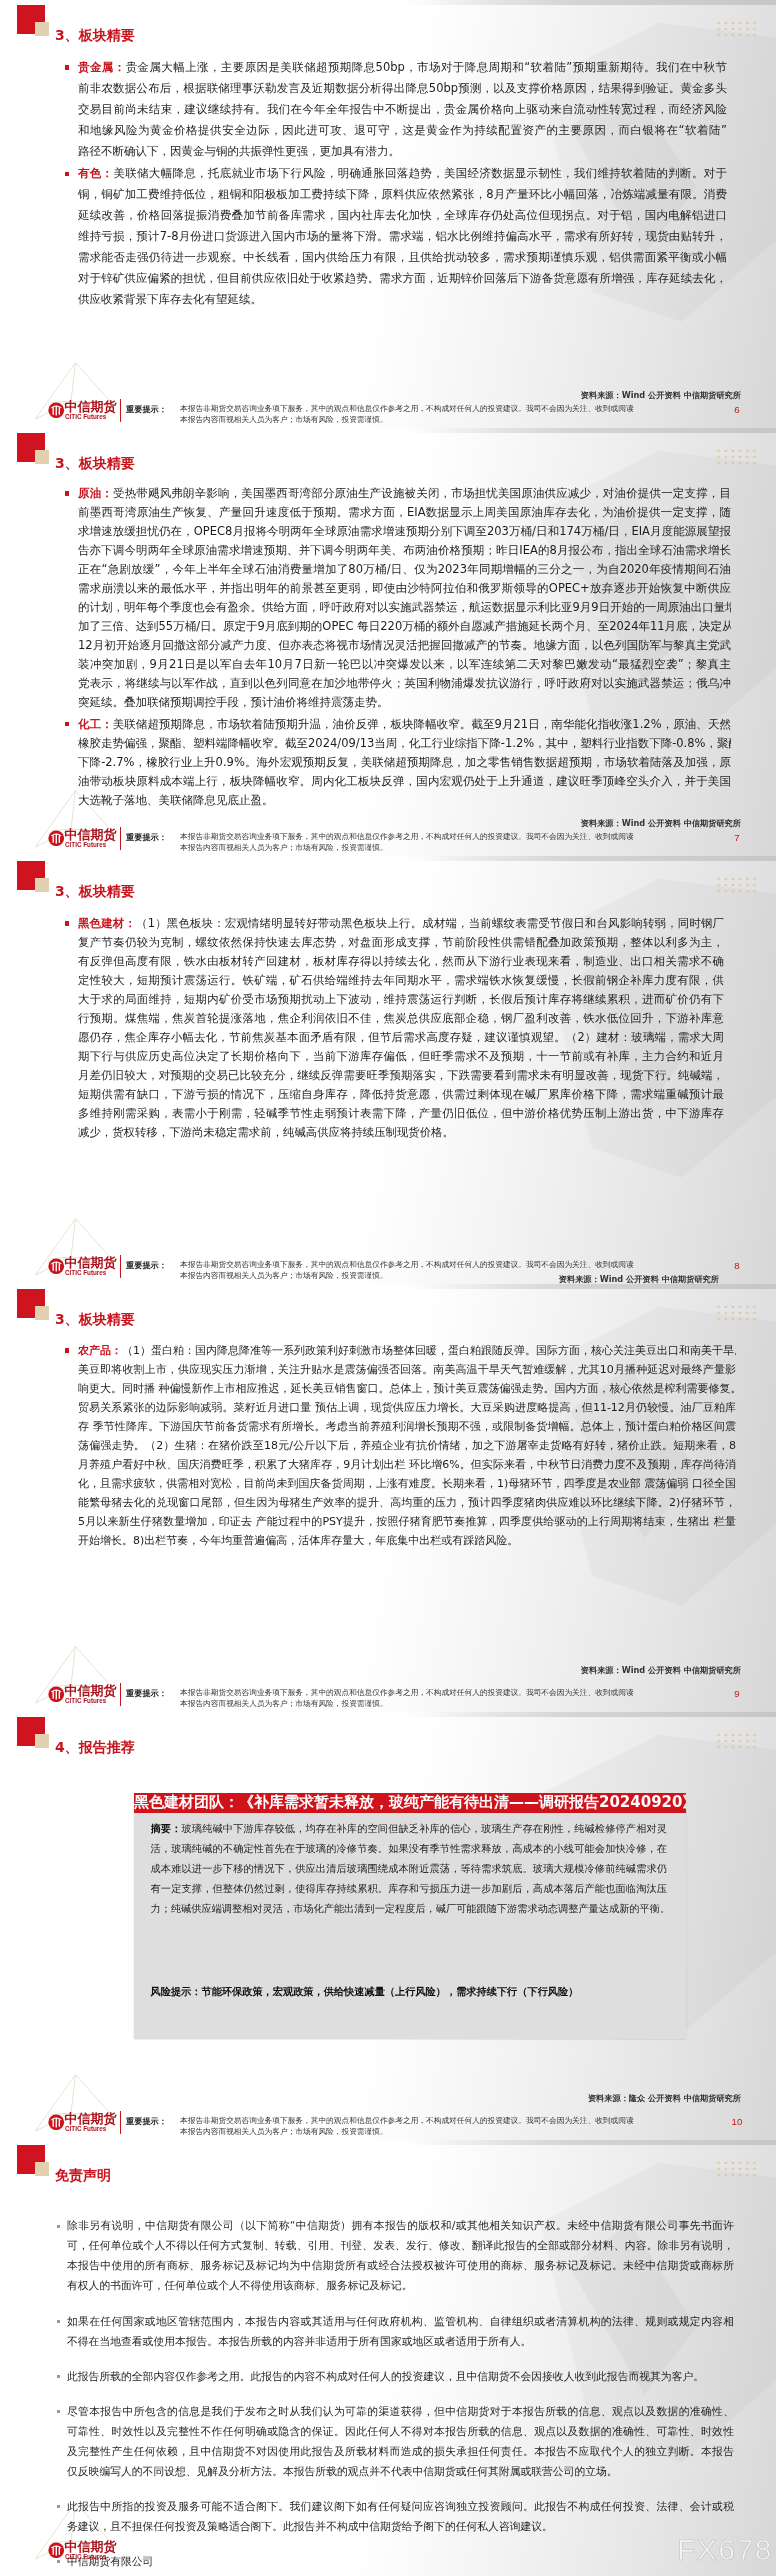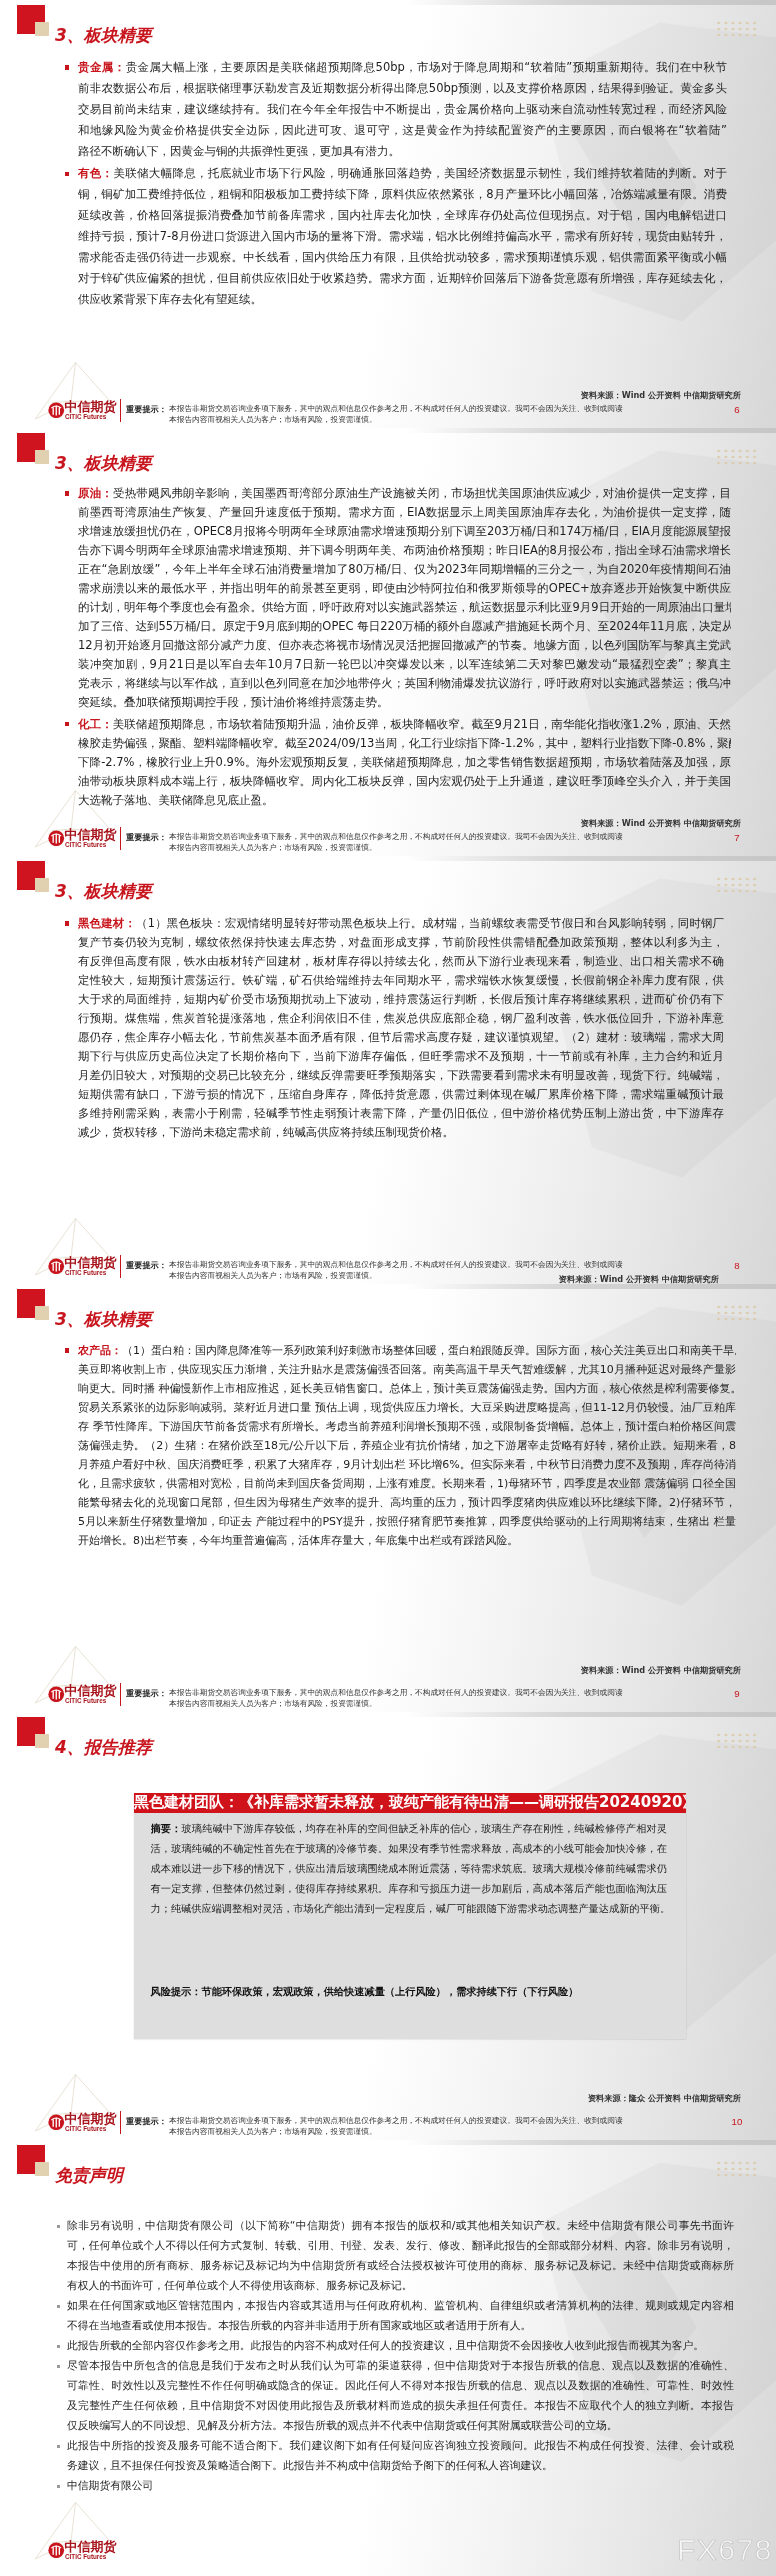--- a/index.html
+++ b/index.html
@@ -10,22 +10,22 @@
     background: linear-gradient(100deg, #ffffff 0%, #ffffff 50%, #f4f4f4 66%, #e6e6e6 84%, #d7d7d7 100%); }
   .slide.last { height: 436px; }
 
   .topbar { position: absolute; top: 0; left: 404px; right: 0; height: 5.2px;
     background: linear-gradient(to right, rgba(215,215,215,0), #d4d4d4 45%, #c6c6c6 100%); }
   .bgshape { position: absolute; left: 0; top: 0; width: 777px; height: 100%; pointer-events: none; }
   .plane { position: absolute; left: 28.5px; top: 358px; width: 90px; height: 67px; }
 
   .sq-red { position: absolute; left: 17px; top: 5.2px; width: 28px; height: 28.5px; background: #cf1420; }
   .sq-beige { position: absolute; left: 35px; top: 22px; width: 14.2px; height: 14.2px; background: #e2d1b1; }
-  .sec-title { position: absolute; left: 55px; top: 25.5px; font-size: 17px; line-height: 19.5px;
-    font-weight: bold; color: #c8151d; white-space: nowrap; font-style: italic; }
+  .sec-title { position: absolute; left: 55px; top: 25.5px; font-size: 14px; line-height: 19.5px;
+    font-weight: bold; color: #c8151d; white-space: nowrap; }
   .dots { position: absolute; left: 715px; top: 20px; width: 43px; height: 18px;
     background-image: radial-gradient(circle, #dccbab 1.2px, transparent 1.6px);
     background-size: 7.2px 6px; }
 
   .body { position: absolute; left: 78px; }
   .item { position: relative; }
   .bullet { position: absolute; left: -13.5px; width: 4.5px; height: 4.5px; background: #c8151d; }
   .ln { white-space: nowrap; overflow: hidden; color: #1e1e1e; }
   .ln.j { text-align: justify; text-align-last: justify; }
   .lbl { color: #c8151d; font-weight: bold; }
@@ -44,21 +44,21 @@
   
   .logo { position: absolute; left: 48px; top: 401px; width: 72px; height: 19.5px; }
   .logo-mark { position: absolute; left: 0; top: 0.7px; width: 16.5px; height: 16.5px; }
   .logo-cn { position: absolute; left: 16.5px; top: -1.5px; font-size: 13px; line-height: 13.5px; font-weight: bold;
     color: #a8141c; white-space: nowrap; font-family: "DejaVu Serif", serif; }
   .logo-en { position: absolute; left: 17px; top: 12px; font-size: 6.3px; line-height: 7.5px; font-weight: bold;
     color: #a8141c; white-space: nowrap; font-family: "Liberation Sans", sans-serif; }
   .divider { position: absolute; left: 120px; top: 399px; width: 1.1px; height: 22.5px; background: #c8151d; }
   .notice-label { position: absolute; left: 126px; top: 404px; font-size: 8.2px; line-height: 10.5px; font-weight: bold;
     color: #222; white-space: nowrap; font-family: "DejaVu Serif", serif; }
-  .notice-l { position: absolute; left: 169px; font-size: 7.7px; line-height: 10.5px; color: #333;
+  .notice-l { position: absolute; left: 180px; font-size: 7.7px; line-height: 10.5px; color: #333;
     white-space: nowrap; font-family: Liberation Mono, monospace; }
   .notice-l.a { top: 404px; }
   .notice-l.b { top: 415px; text-align: center; }
   .page-num { position: absolute; left: 728px; top: 404px; width: 18px; text-align: center; font-size: 9.7px;
     line-height: 12px; color: #c8151d; font-family: "Liberation Sans", sans-serif; }
   .source { position: absolute; right: 36px; top: 390px; font-size: 8.2px; line-height: 10.5px; font-weight: bold;
     color: #333; white-space: nowrap; }
   .s3 .source { right: 58px; top: 418px; }
   .s4 .source, .s5 .source { top: 381px; }
 
@@ -68,21 +68,21 @@
   .report-head { height: 19.5px; background: #d0121b; color: #ffffff; font-weight: bold; font-size: 15px;
     line-height: 19.5px; text-align: center; white-space: nowrap; overflow: hidden; }
   .report-body { padding: 6.6px 19px 0 16.5px; font-size: 10.2px; line-height: 20px; color: #222; }
   .report-body .ln { color: #222; }
   .sum-lbl { font-weight: bold; color: #111; margin-top: 16px; }
   .risk { position: absolute; left: 16.5px; top: 190px; font-size: 10.2px; line-height: 18px; font-weight: bold;
     color: #111; white-space: nowrap; }
 
   
   .disc { position: absolute; left: 67px; top: 76px; width: 667px; font-size: 10.8px; line-height: 20px; }
-  .disc .item + .item { margin-top: 0; }
+  .disc .item + .item { margin-top: 15px; font-family: Liberation Serif, serif; }
   .disc .dot { position: absolute; left: -9.7px; top: 8.6px; width: 3px; height: 3px; background: #9a9a9a; }
   .watermark { position: absolute; left: 677px; top: 393px; font-size: 30px; line-height: 33px; letter-spacing: 1.5px;
     color: #f5f5f5; -webkit-text-stroke: 0.7px #c4c4c4; font-family: "Liberation Sans", sans-serif; white-space: nowrap; }
 </style>
 </head>
 <body>
 
 <section class="slide s1">
   <div class="topbar"></div>
   <svg class="bgshape" viewBox="0 0 1037 572" preserveAspectRatio="none">

